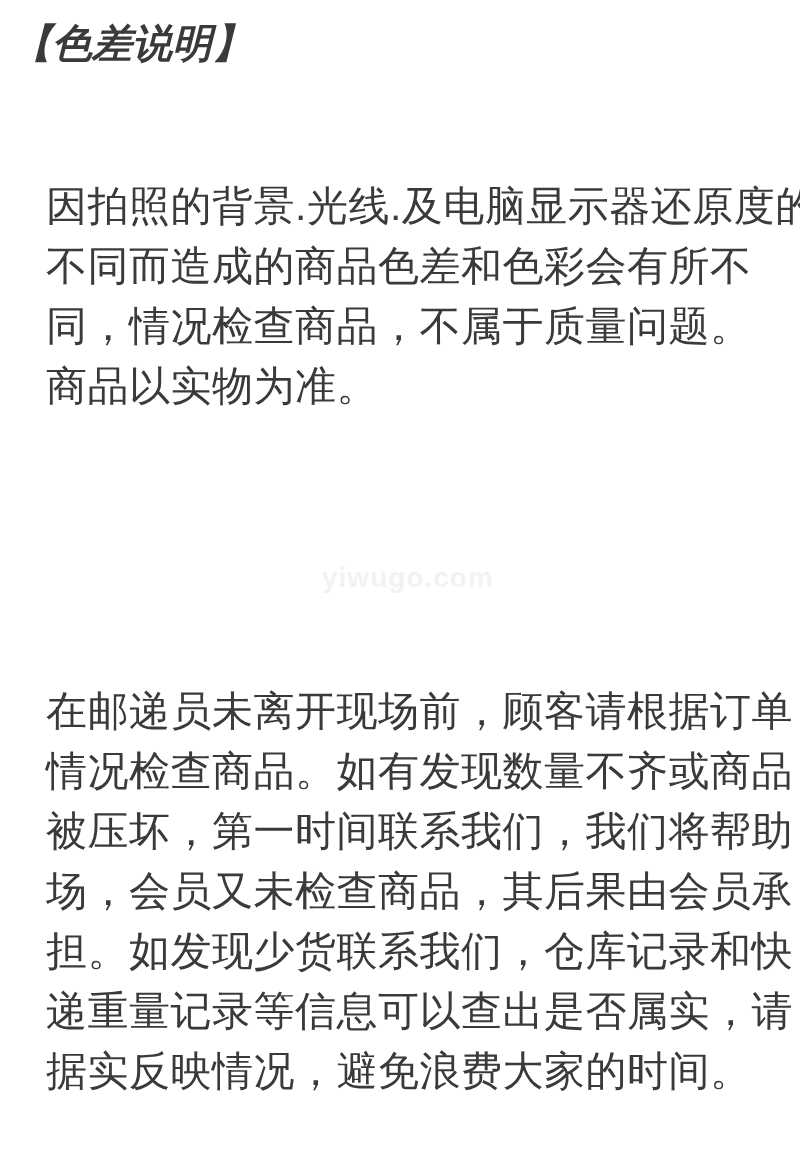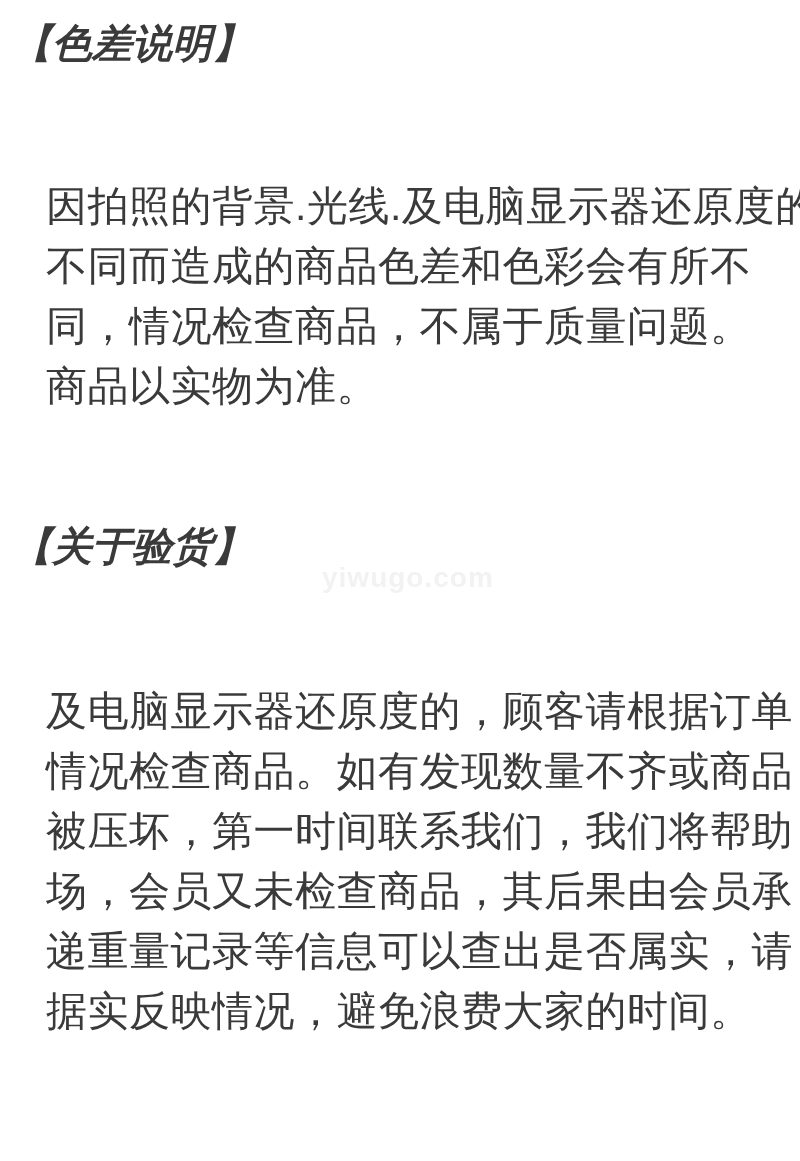--- a/index.html
+++ b/index.html
@@ -62,26 +62,26 @@
 
   <div id="heading-1" class="heading">【色差说明】</div>
 
   <div id="paragraph-1" class="paragraph">
     <div class="para-line">因拍照的背景.光线.及电脑显示器还原度的</div>
     <div class="para-line">不同而造成的商品色差和色彩会有所不</div>
     <div class="para-line">同，情况检查商品，不属于质量问题。</div>
     <div class="para-line">商品以实物为准。</div>
   </div>
 
-  <div id="heading-2" class="heading">【关于验货】</div>
 
   <div class="watermark">yiwugo.com</div>
 
   <div id="paragraph-2" class="paragraph">
-    <div class="para-line">及电脑显示器还原度的，顾客请根据订单</div>
+    <div class="para-line">在邮递员未离开现场前，顾客请根据订单</div>
     <div class="para-line">情况检查商品。如有发现数量不齐或商品</div>
     <div class="para-line">被压坏，第一时间联系我们，我们将帮助</div>
     <div class="para-line">场，会员又未检查商品，其后果由会员承</div>
+    <div class="para-line">担。如发现少货联系我们，仓库记录和快</div>
     <div class="para-line">递重量记录等信息可以查出是否属实，请</div>
     <div class="para-line">据实反映情况，避免浪费大家的时间。</div>
   </div>
 
 </div>
 
 </body></html>

